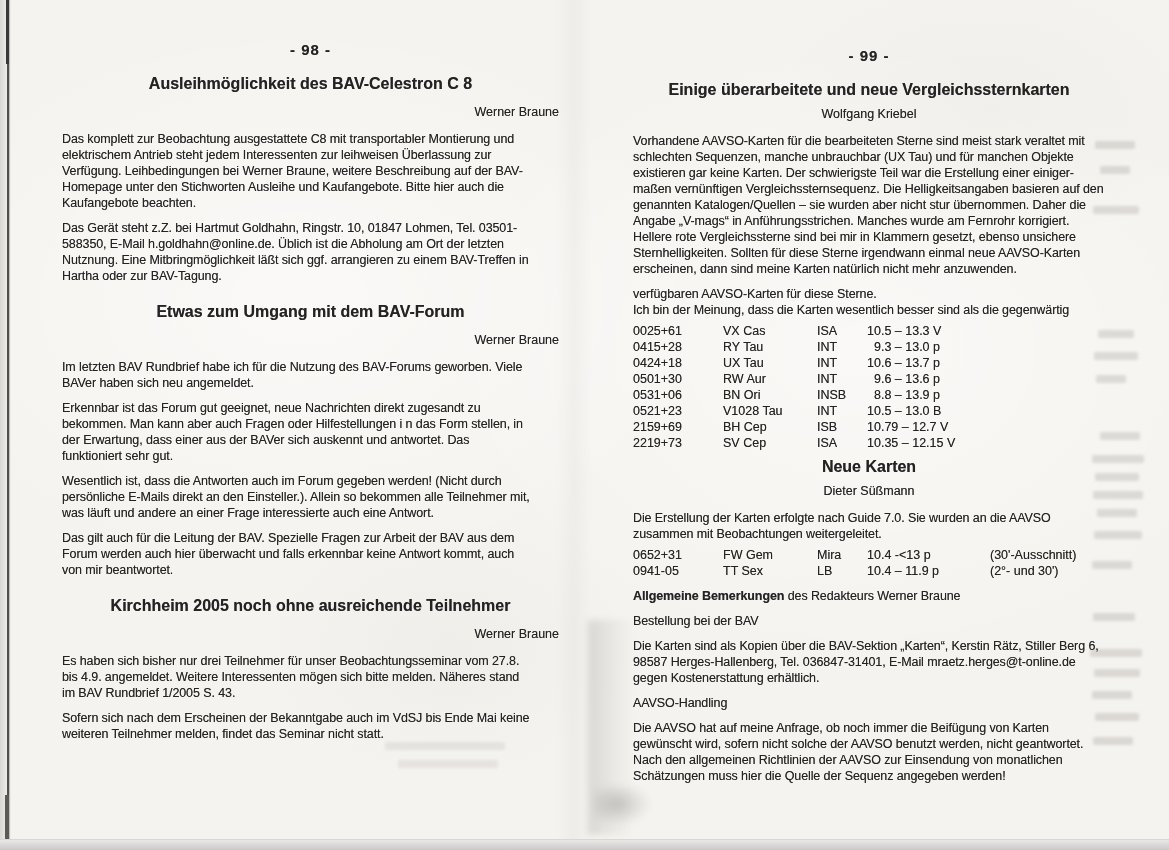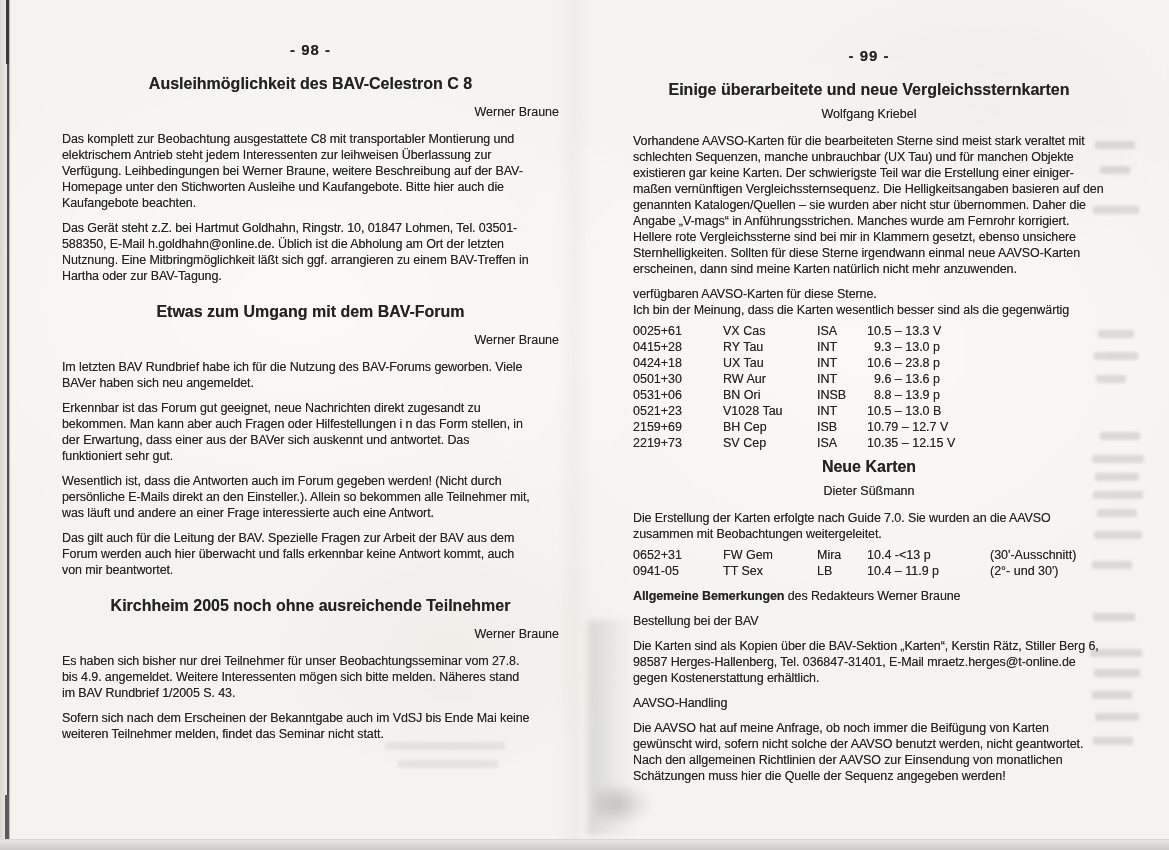--- a/index.html
+++ b/index.html
@@ -147,21 +147,21 @@
           <div class="trow">
             <span class="c c0">0415+28</span>
             <span class="c c1">RY Tau</span>
             <span class="c c2">INT</span>
             <span class="c c3"> 9.3 – 13.0 p</span>
           </div>
           <div class="trow">
             <span class="c c0">0424+18</span>
             <span class="c c1">UX Tau</span>
             <span class="c c2">INT</span>
-            <span class="c c3">10.6 – 23.8 p</span>
+            <span class="c c3">10.6 – 13.7 p</span>
           </div>
           <div class="trow">
             <span class="c c0">0501+30</span>
             <span class="c c1">RW Aur</span>
             <span class="c c2">INT</span>
             <span class="c c3"> 9.6 – 13.6 p</span>
           </div>
           <div class="trow">
             <span class="c c0">0531+06</span>
             <span class="c c1">BN Ori</span>

